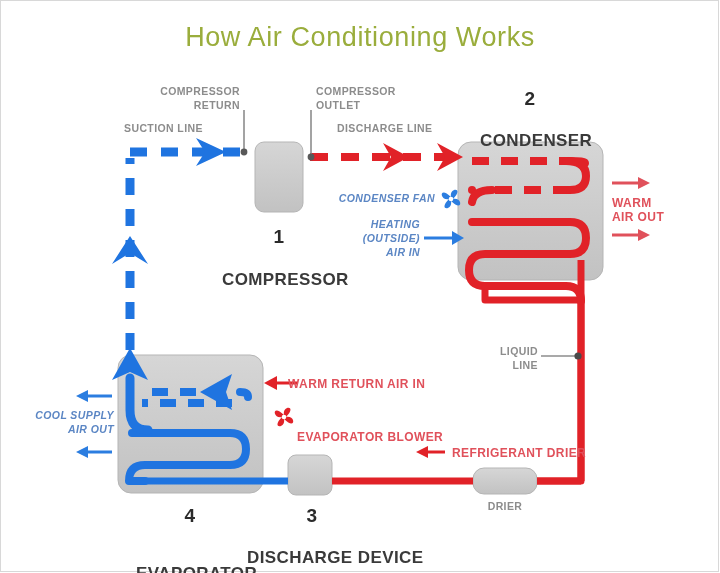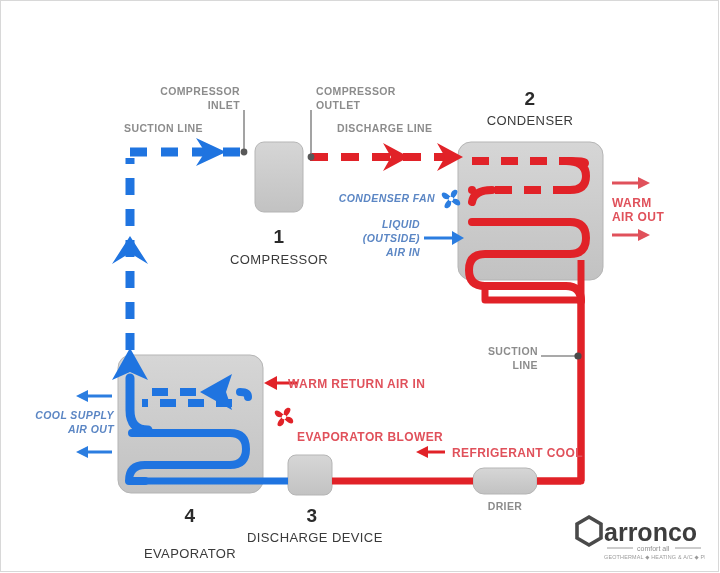--- a/index.html
+++ b/index.html
@@ -16,21 +16,21 @@
     position:absolute;left:0;top:0;width:719px;height:572px;
     border:1px solid #d8d8d8;box-sizing:border-box;pointer-events:none;
   }
   .lbl{position:absolute;white-space:nowrap;letter-spacing:.4px;}
   .title{
     left:0;top:22px;width:720px;text-align:center;
     font-size:27px;color:#9aad3c;letter-spacing:.6px;
     font-family:"Liberation Sans", sans-serif;
   }
   .gray-cap{color:#8c8c8c;font-size:10.5px;font-weight:bold;}
-  .dark-cap{color:#3a3a3a;font-size:13px;font-weight:normal;}
+  .dark-cap{color:#3a3a3a;font-size:17px;font-weight:bold;margin-top:18px;}
   .num{color:#2b2b2b;font-size:19px;font-weight:bold;}
   .blue-cap{color:#5b86c4;font-size:10.5px;font-weight:bold;font-style:italic;}
   .red-cap{color:#e0515b;font-size:12px;font-weight:bold;}
   .r{text-align:right;}
   .c{text-align:center;}
   .logoWrap{position:absolute;left:575px;top:513px;width:130px;height:48px;}
 </style>
 </head>
 <body>
 
@@ -190,72 +190,61 @@
     <g transform="translate(451,199)">
       <path d="M0,-2 C-12,-14 -12,2 -2,0 C-14,12 2,12 0,2 C12,14 12,-2 2,0 C14,-12 -2,-12 0,-2 Z" fill="#2b7de0"></path>
       <circle cx="0" cy="0" r="2.3" fill="#ffffff"></circle>
     </g>
     <g transform="translate(284,417)">
       <path d="M0,-2 C-12,-14 -12,2 -2,0 C-14,12 2,12 0,2 C12,14 12,-2 2,0 C14,-12 -2,-12 0,-2 Z" fill="#e12228"></path>
       <circle cx="0" cy="0" r="2.3" fill="#ffffff"></circle>
     </g>
   </svg>
 
+  <div class="lbl title">How Air Conditioning Works</div>
 
   <div class="lbl gray-cap r" style="left:145px;top:85px;width:95px;">COMPRESSOR</div>
-  <div class="lbl gray-cap r" style="left:145px;top:99px;width:95px;">INLET</div>
+  <div class="lbl gray-cap r" style="left:145px;top:99px;width:95px;">RETURN</div>
 
   <div class="lbl gray-cap" style="left:316px;top:85px;">COMPRESSOR</div>
   <div class="lbl gray-cap" style="left:316px;top:99px;">OUTLET</div>
 
   <div class="lbl gray-cap" style="left:124px;top:122px;">SUCTION LINE</div>
 
   <div class="lbl gray-cap" style="left:337px;top:122px;">DISCHARGE LINE</div>
 
   <div class="lbl num c" style="left:485px;top:88px;width:90px;">2</div>
   <div class="lbl dark-cap c" style="left:480px;top:113px;width:100px;">CONDENSER</div>
 
   <div class="lbl num c" style="left:236px;top:226px;width:86px;">1</div>
   <div class="lbl dark-cap c" style="left:222px;top:252px;width:114px;">COMPRESSOR</div>
 
   <div class="lbl blue-cap r" style="left:330px;top:192px;width:105px;">CONDENSER FAN</div>
 
-  <div class="lbl blue-cap r" style="left:355px;top:218px;width:65px;">LIQUID</div>
+  <div class="lbl blue-cap r" style="left:355px;top:218px;width:65px;">HEATING</div>
   <div class="lbl blue-cap r" style="left:347px;top:232px;width:73px;">(OUTSIDE)</div>
   <div class="lbl blue-cap r" style="left:355px;top:246px;width:65px;">AIR IN</div>
 
   <div class="lbl red-cap" style="left:612px;top:196px;">WARM</div>
   <div class="lbl red-cap" style="left:612px;top:210px;">AIR OUT</div>
 
-  <div class="lbl gray-cap r" style="left:478px;top:345px;width:60px;">SUCTION</div>
+  <div class="lbl gray-cap r" style="left:478px;top:345px;width:60px;">LIQUID</div>
   <div class="lbl gray-cap r" style="left:478px;top:359px;width:60px;">LINE</div>
 
   <div class="lbl red-cap" style="left:288px;top:377px;text-align:center;">WARM RETURN AIR IN</div>
 
   <div class="lbl red-cap" style="left:297px;top:411px;margin-top:19px;">EVAPORATOR BLOWER</div>
 
-  <div class="lbl red-cap" style="left:452px;top:446px;">REFRIGERANT COOL</div>
+  <div class="lbl red-cap" style="left:452px;top:446px;">REFRIGERANT DRIER</div>
 
   <div class="lbl blue-cap r" style="left:20px;top:409px;width:94px;">COOL SUPPLY</div>
   <div class="lbl blue-cap r" style="left:20px;top:423px;width:94px;">AIR OUT</div>
 
   <div class="lbl gray-cap c" style="left:468px;top:500px;width:74px;">DRIER</div>
 
   <div class="lbl num c" style="left:150px;top:505px;width:80px;">4</div>
   <div class="lbl dark-cap c" style="left:136px;top:546px;width:108px;">EVAPORATOR</div>
 
   <div class="lbl num c" style="left:272px;top:505px;width:80px;">3</div>
   <div class="lbl dark-cap c" style="left:247px;top:530px;width:130px;">DISCHARGE DEVICE</div>
 
-  <div class="logoWrap">
-    <svg width="130" height="48" viewBox="0 0 130 48">
-      <g>
-        <polygon points="14,4 26,11 26,25 14,32 2,25 2,11" fill="none" stroke="#4a4a4a" stroke-width="3.6"></polygon>
-      </g>
-      <text x="29" y="28" font-family="Liberation Sans, sans-serif" font-size="25" font-weight="bold" fill="#3d3d3d">arronco</text>
-      <line x1="32" y1="35" x2="58" y2="35" stroke="#9a9a9a" stroke-width="1"></line>
-      <text x="62" y="38" font-family="Liberation Sans, sans-serif" font-size="7" fill="#8f8f8f">comfort all</text>
-      <line x1="100" y1="35" x2="126" y2="35" stroke="#9a9a9a" stroke-width="1"></line>
-      <text x="29" y="46" font-family="Liberation Sans, sans-serif" font-size="5.4" fill="#9a9a9a" letter-spacing="0.2">GEOTHERMAL  ◆  HEATING &amp; A/C  ◆  PLUMBING</text>
-    </svg>
-  </div>
 
 </div>
 
 </body></html>

